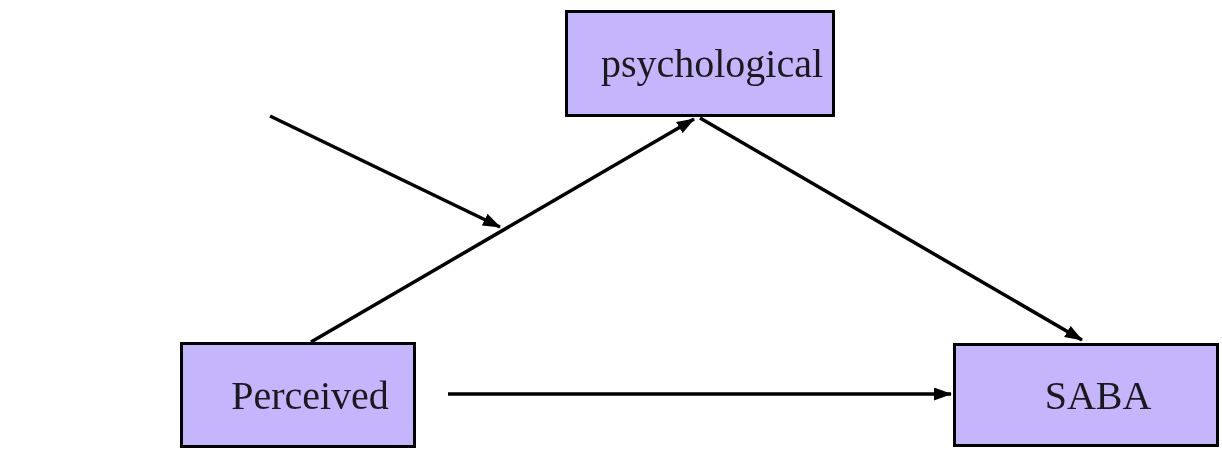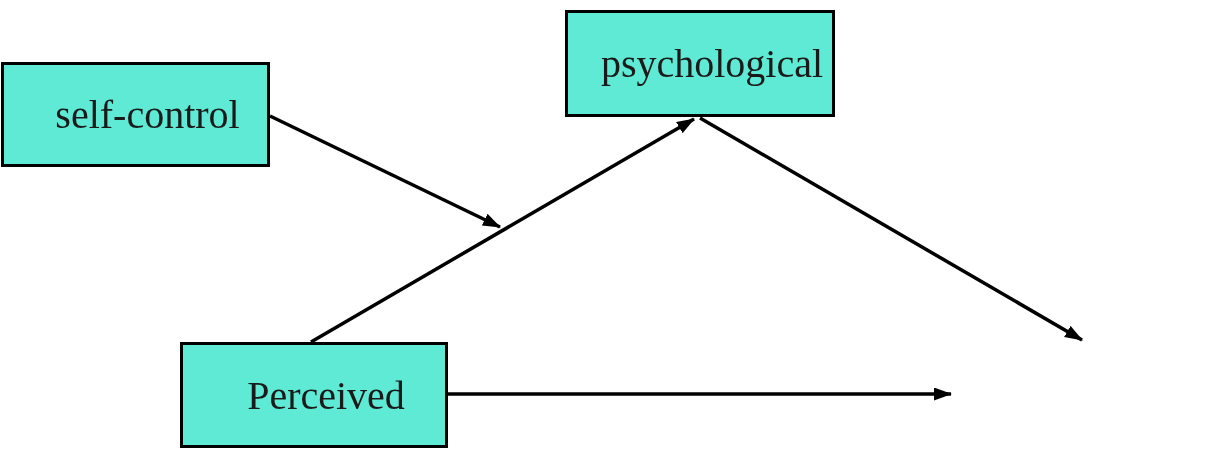--- a/index.html
+++ b/index.html
@@ -20,59 +20,59 @@
     left: 0;
     top: 0;
     width: 1222px;
     height: 472px;
     pointer-events: none;
   }
   .node {
     position: absolute;
     box-sizing: border-box;
     border: 3px solid #000000;
-    background: #5eead4;
+    background: #c4b5fd;
     display: flex;
     align-items: center;
     justify-content: center;
     text-align: center;
     color: #1a1a1a;
     font-size: 40px;
     line-height: 47px;
     padding-left: 24px;
   }
   .node .label-line {
     display: block;
   }
   #node-self-control        { left: 1px;   top: 62px;  width: 269px; height: 105px; }
   #node-psychological-distress { left: 565px; top: 10px;  width: 270px; height: 107px; }
-  #node-perceived-stress    { left: 180px; top: 342px; width: 268px; height: 106px; }
+  #node-perceived-stress    { left: 180px; top: 342px; width: 236px; height: 106px; }
   #node-saba                { left: 953px; top: 343px; width: 266px; height: 104px; }
 </style>
 </head>
 <body>
 
 <div class="canvas">
 
-  <div class="node" id="node-self-control">
-    <span class="label">self-control</span>
-  </div>
 
   <div class="node" id="node-psychological-distress">
     <span class="label">
       <span class="label-line">psychological</span>
     </span>
   </div>
 
   <div class="node" id="node-perceived-stress">
     <span class="label">
       <span class="label-line">Perceived</span>
     </span>
   </div>
 
+  <div class="node" id="node-saba">
+    <span class="label">SABA</span>
+  </div>
 
   <svg class="edges-layer" viewBox="0 0 1222 472" xmlns="http://www.w3.org/2000/svg">
     <defs>
       <marker id="arrowhead" markerUnits="userSpaceOnUse" markerWidth="20" markerHeight="15" refX="17" refY="6.5" orient="auto">
         <path d="M0,0 L18,6.5 L0,13 Z" fill="#000000"></path>
       </marker>
     </defs>
 
     <line x1="270" y1="116" x2="500" y2="227" stroke="#000000" stroke-width="3.5" marker-end="url(#arrowhead)"></line>
 

